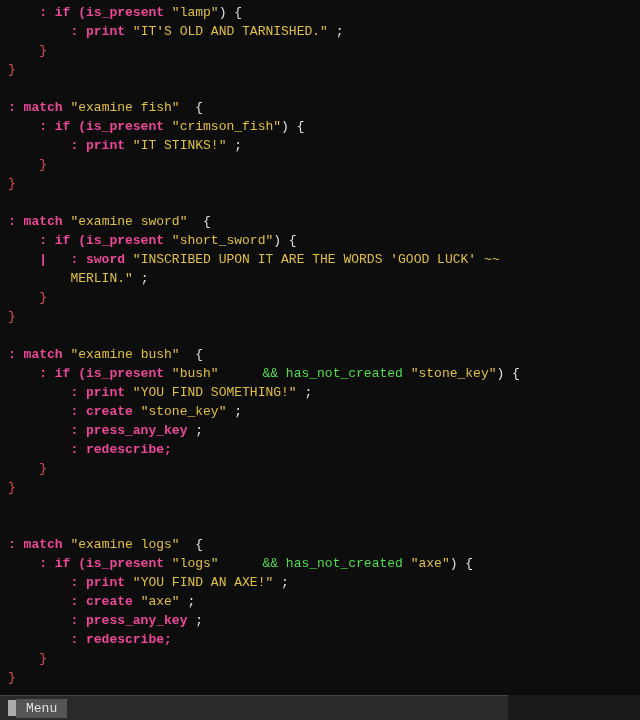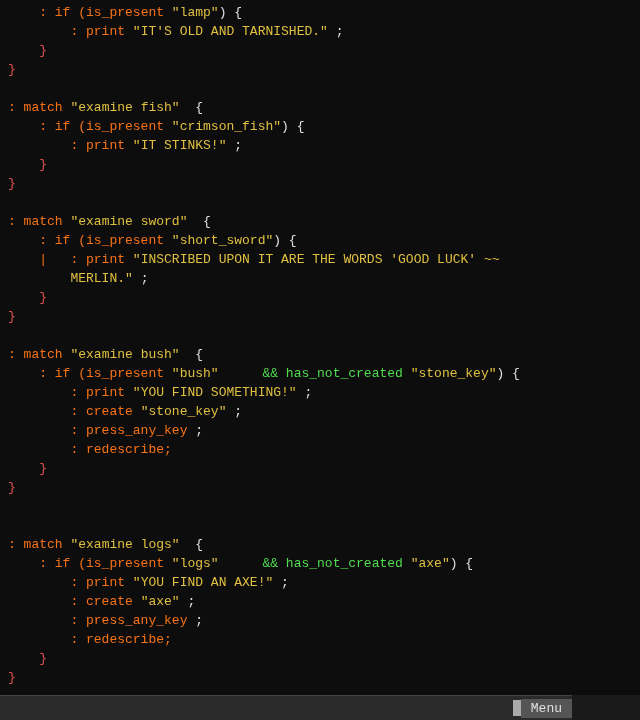--- a/index.html
+++ b/index.html
@@ -22,31 +22,31 @@
     }
     .code-line {
       white-space: pre;
       display: block;
       min-height: 19px;
     }
     
     .c-white   { color: #e0e0e0; }
     .c-yellow  { color: #e0c040; }
     .c-green   { color: #50dd50; margin-left: 36px; }
-    .c-pink    { color: #f97316; }
+    .c-pink    { color: #ec4899; font-weight: bold; }
     .c-red     { color: #e05050; }
 
     #statusbar {
       background: #2a2a2a;
-      width: 572px;
+      width: 508px;
       height: 25px;
       display: flex;
       align-items: center;
-      justify-content: flex-end;
-      padding: 0 0;
+      justify-content: flex-start;
+      padding: 0 8px;
       border-top: 1px solid #444;
     }
     #cursor-line {
       width: 8px;
       height: 16px;
       background: #aaa;
       display: inline-block;
       vertical-align: middle;
     }
     #menu-btn {
@@ -69,21 +69,21 @@
     <div class="code-line"><span class="c-red">}</span></div>
     <div class="code-line"><span class="c-white"></span></div>
     <div class="code-line"><span class="c-pink">: match </span><span class="c-yellow">"examine fish"</span><span class="c-white">  {</span></div>
     <div class="code-line"><span class="c-pink">    : if (is_present </span><span class="c-yellow">"crimson_fish"</span><span class="c-white">) {</span></div>
     <div class="code-line"><span class="c-pink">        : print </span><span class="c-yellow">"IT STINKS!"</span><span class="c-white"> ;</span></div>
     <div class="code-line"><span class="c-red">    }</span></div>
     <div class="code-line"><span class="c-red">}</span></div>
     <div class="code-line"><span class="c-white"></span></div>
     <div class="code-line"><span class="c-pink">: match </span><span class="c-yellow">"examine sword"</span><span class="c-white">  {</span></div>
     <div class="code-line"><span class="c-pink">    : if (is_present </span><span class="c-yellow">"short_sword"</span><span class="c-white">) {</span></div>
-    <div class="code-line"><span class="c-pink">    |   : print </span><span class="c-yellow">"INSCRIBED UPON IT ARE THE WORDS 'GOOD LUCK' ~~</span></div>
+    <div class="code-line"><span class="c-pink">    |   : sword </span><span class="c-yellow">"INSCRIBED UPON IT ARE THE WORDS 'GOOD LUCK' ~~</span></div>
     <div class="code-line"><span class="c-yellow">        MERLIN."</span><span class="c-white"> ;</span></div>
     <div class="code-line"><span class="c-red">    }</span></div>
     <div class="code-line"><span class="c-red">}</span></div>
     <div class="code-line"><span class="c-white"></span></div>
     <div class="code-line"><span class="c-pink">: match </span><span class="c-yellow">"examine bush"</span><span class="c-white">  {</span></div>
     <div class="code-line"><span class="c-pink">    : if (is_present </span><span class="c-yellow">"bush"</span><span class="c-green"> &amp;&amp; has_not_created </span><span class="c-yellow">"stone_key"</span><span class="c-white">) {</span></div>
     <div class="code-line"><span class="c-pink">        : print </span><span class="c-yellow">"YOU FIND SOMETHING!"</span><span class="c-white"> ;</span></div>
     <div class="code-line"><span class="c-pink">        : create </span><span class="c-yellow">"stone_key"</span><span class="c-white"> ;</span></div>
     <div class="code-line"><span class="c-pink">        : press_any_key </span><span class="c-white">;</span></div>
     <div class="code-line"><span class="c-pink">        : redescribe;</span></div>

